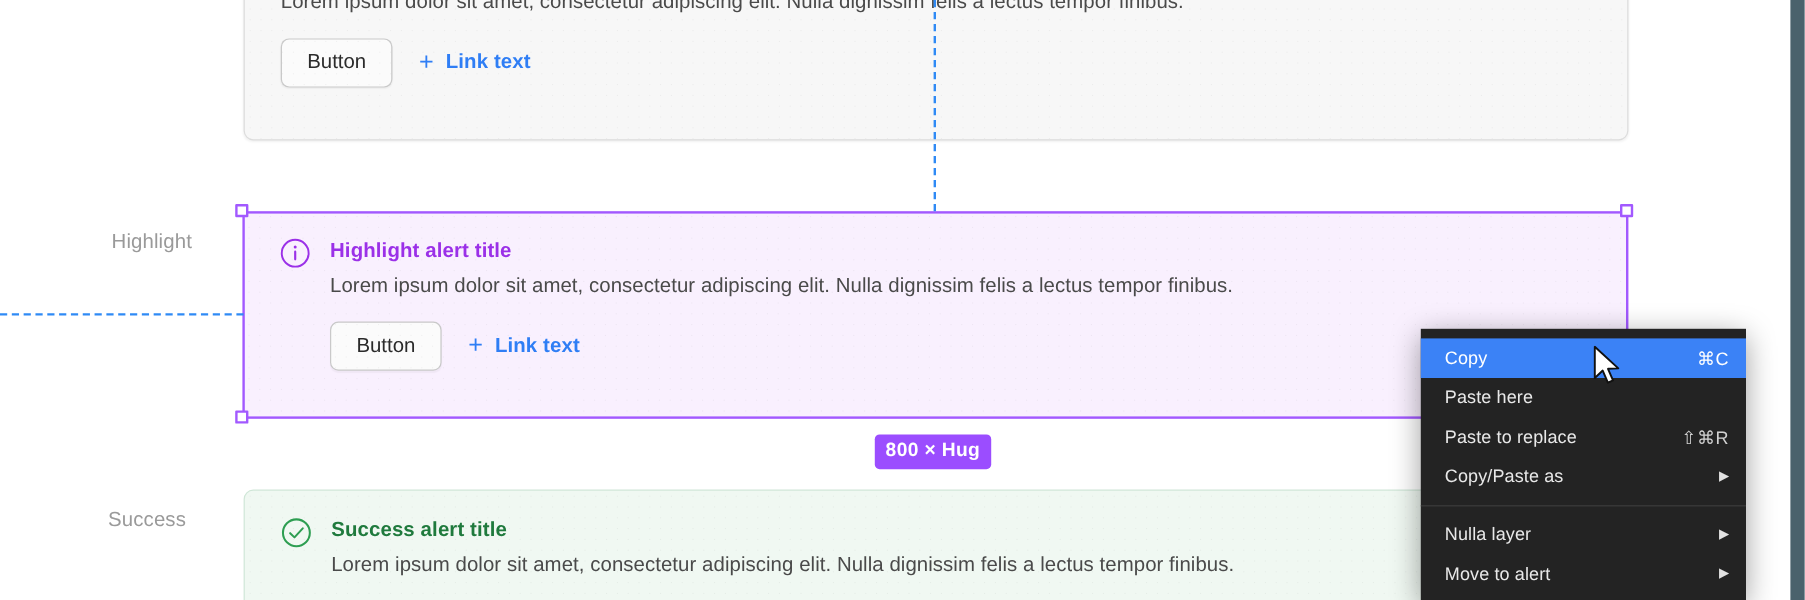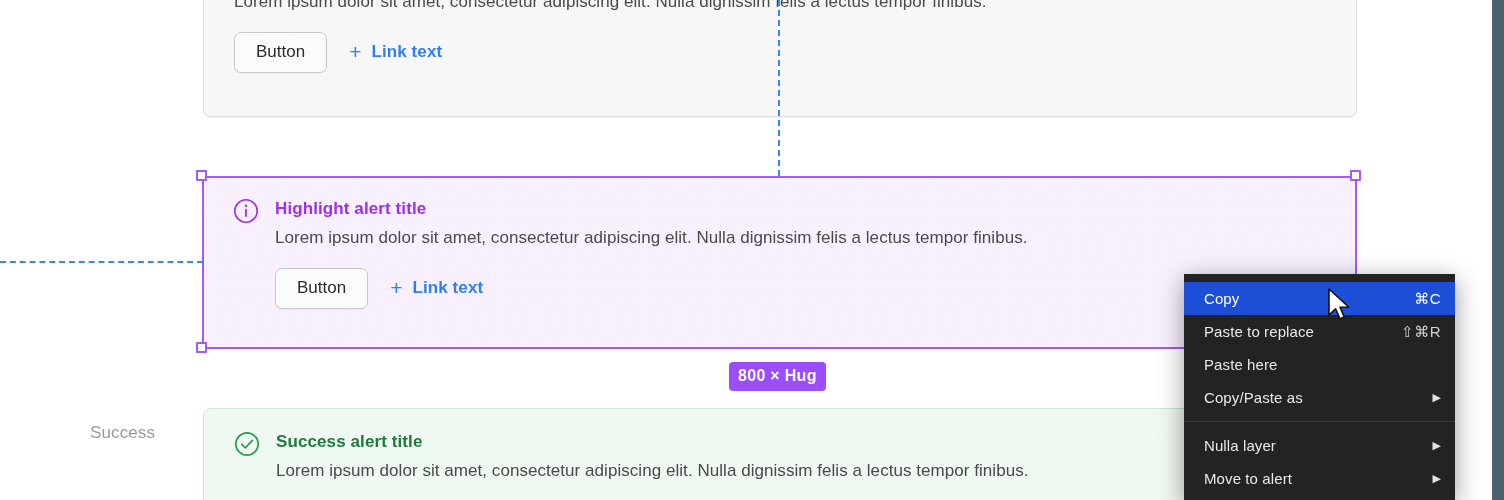--- a/index.html
+++ b/index.html
@@ -203,21 +203,21 @@
   }
   .ctx-item {
     display: flex;
     align-items: center;
     justify-content: space-between;
     height: 33px;
     padding: 0 14px 0 20px;
     white-space: nowrap;
     cursor: default;
   }
-  .ctx-item.selected { background: #1d4ed8; color: #ffffff; }
+  .ctx-item.selected { background: #3b82f6; color: #ffffff; }
   .ctx-label { letter-spacing: .1px; }
   .ctx-shortcut { color: #d2d2d2; font-size: 15px; letter-spacing: .5px; }
   .ctx-item.selected .ctx-shortcut { color: #ffffff; }
   .ctx-arrow { font-size: 11px; color: #e2e2e2; line-height: 1; }
   .ctx-sep {
     height: 1px;
     background: #3c3c3c;
     margin: 7px 0 7px 0;
   }
 
@@ -243,20 +243,21 @@
           <button class="btn">Button</button>
           <span class="linkwrap">
             <span class="plus-icon">+</span>
             <span class="link-text">Link text</span>
           </span>
         </div>
       </div>
     </div>
   </div>
 
+  <div class="row-label" id="label-highlight">Highlight</div>
 
   <div class="alert" id="alert-highlight">
     <div class="dots"></div>
     <div class="alert-inner">
       <div class="alert-icon">
         <svg width="26" height="26" viewBox="0 0 26 26">
           <circle cx="13" cy="13" r="11.2" fill="none" stroke="#9b30e8" stroke-width="1.6"></circle>
           <circle cx="13" cy="7.8" r="1.25" fill="#9b30e8"></circle>
           <rect x="12.1" y="10.8" width="1.8" height="8.2" rx=".9" fill="#9b30e8"></rect>
         </svg>
@@ -303,26 +304,26 @@
       </div>
     </div>
   </div>
 
   <div class="ctx-menu">
     <div class="ctx-item selected">
       <span class="ctx-label">Copy</span>
       <span class="ctx-shortcut">⌘C</span>
     </div>
     <div class="ctx-item">
+      <span class="ctx-label">Paste here</span>
+      <span class="ctx-shortcut"></span>
+    </div>
+    <div class="ctx-item">
       <span class="ctx-label">Paste to replace</span>
       <span class="ctx-shortcut">⇧⌘R</span>
-    </div>
-    <div class="ctx-item">
-      <span class="ctx-label">Paste here</span>
-      <span class="ctx-shortcut"></span>
     </div>
     <div class="ctx-item">
       <span class="ctx-label">Copy/Paste as</span>
       <span class="ctx-arrow">▶</span>
     </div>
 
     <div class="ctx-sep"></div>
 
     <div class="ctx-item">
       <span class="ctx-label">Nulla layer</span>

